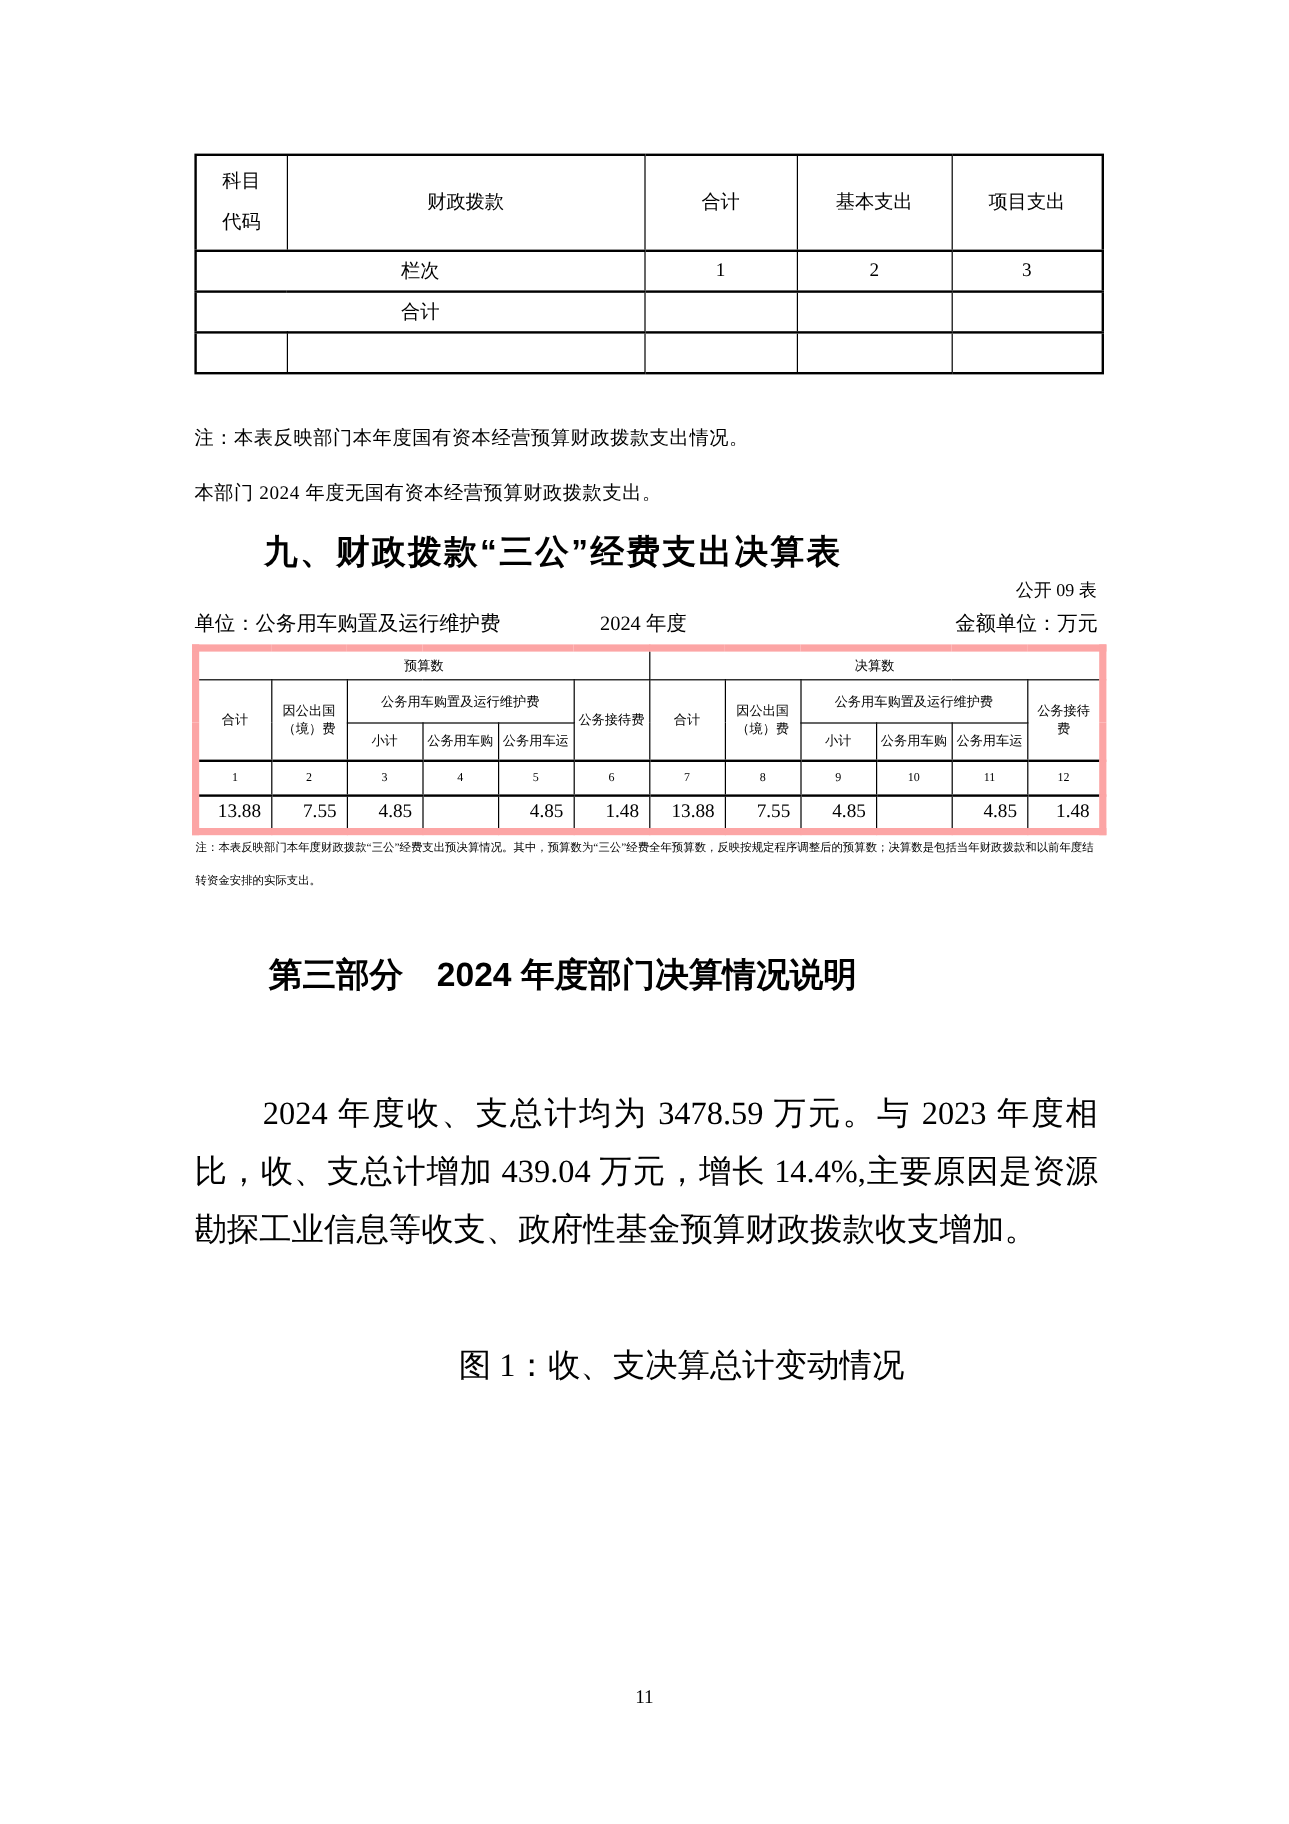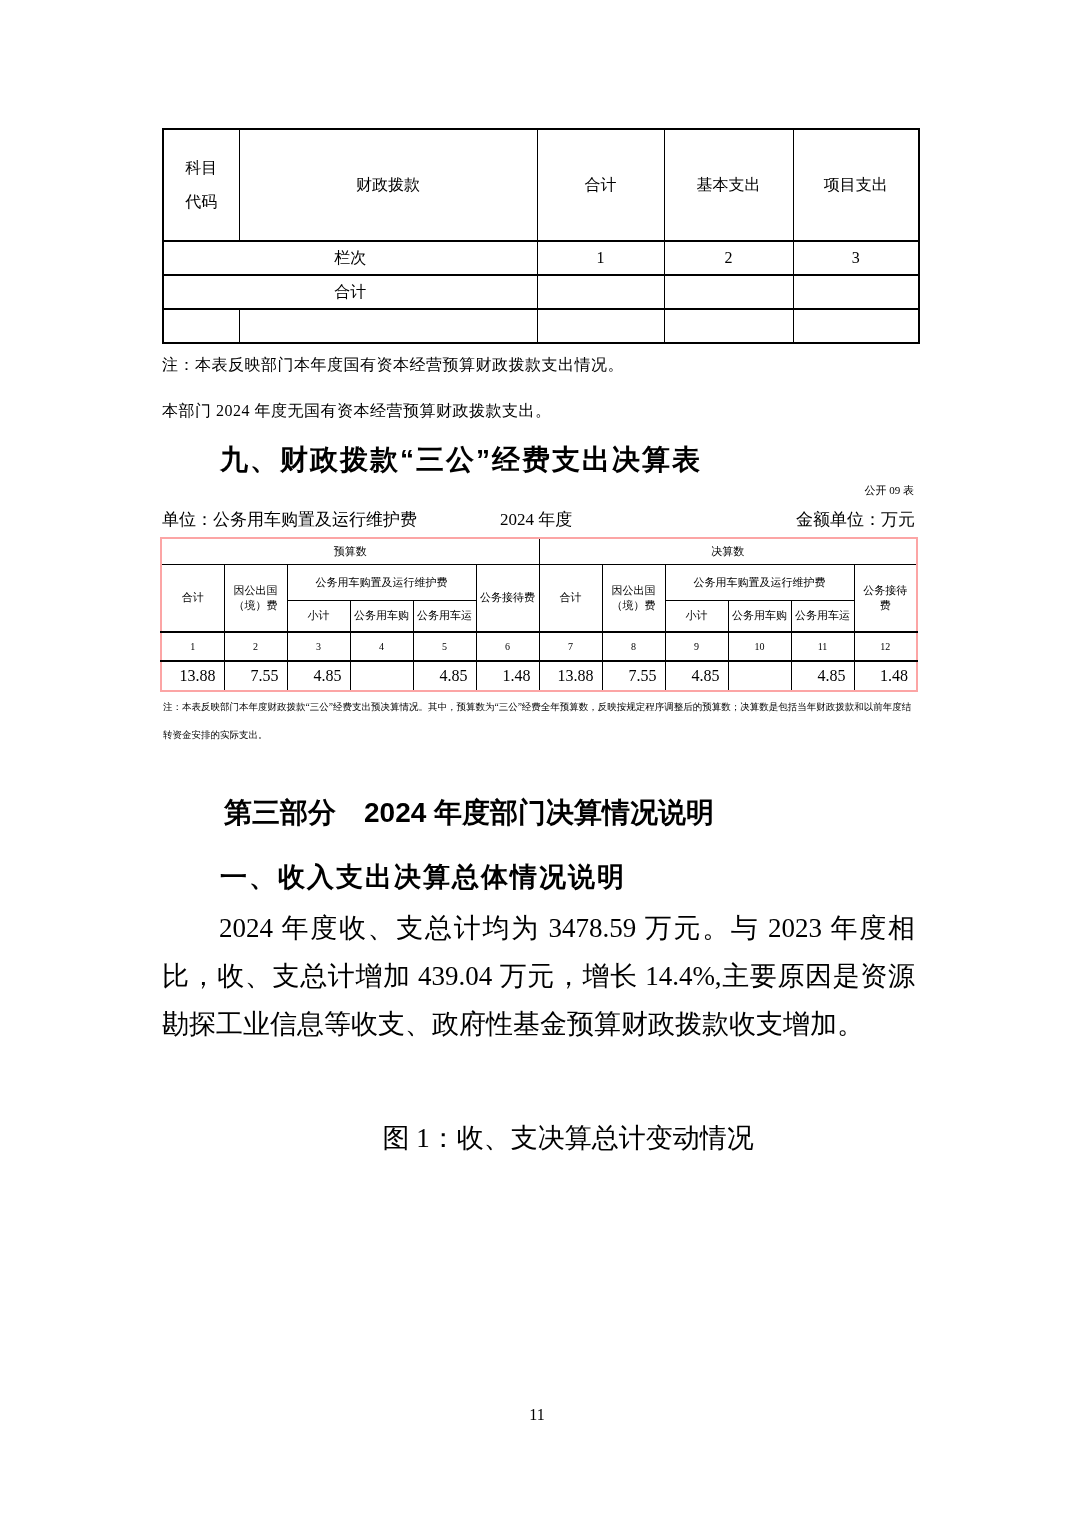--- a/index.html
+++ b/index.html
@@ -7,36 +7,36 @@
   .page {
     position:relative; width:1074px; height:1520px; background:#fff; color:#000;
     font-family:"Liberation Serif","DejaVu Serif",serif; overflow:hidden;
   }
   table { border-collapse:collapse; table-layout:fixed; }
 
   
   .t1 { position:absolute; left:162px; top:128px; width:756px; border:2px solid #000;
         text-align:center; font-size:16px; }
   .t1 td { border:1px solid #000; border-top-width:2px; border-bottom-width:2px; overflow:hidden; }
-  .t1 .hrow td { height:112px; line-height:2.1; padding:0 17px; }
+  .t1 .hrow td { height:80px; line-height:2.1; padding:0 17px; }
   .t1 .rrow td { height:34px; }
 
   .note-t1 { position:absolute; left:162px; top:355px; font-size:16px; letter-spacing:0.5px; }
   .stmt-t1 { position:absolute; left:162px; top:401px; font-size:16px; letter-spacing:0.5px; }
 
   .h9 { position:absolute; left:220px; top:441px; font-size:28px; font-weight:bold;
         letter-spacing:2px; font-family:"Liberation Sans","DejaVu Sans",sans-serif; }
-  .tag09 { position:absolute; right:160px; top:483px; font-size:11px; }
+  .tag09 { position:absolute; right:160px; top:483px; font-size:15px; }
   .unitline { position:absolute; left:162px; top:508px; width:753px; height:22px; font-size:17px; }
   .unitline .u-left  { position:absolute; left:0; }
   .unitline .u-mid   { position:absolute; left:338px; }
   .unitline .u-right { position:absolute; right:0; }
 
   
-  .t2 { position:absolute; left:160px; top:537px; width:756px; border:2px solid #fca5a5;
+  .t2 { position:absolute; left:160px; top:537px; width:756px; border:6px solid #fca5a5;
         font-size:11px; text-align:center; }
   .t2 td { border:1px solid #000; overflow:hidden; }
   .t2 .r1 td { height:26px; }
   .t2 .r2 td { height:36px; }
   .t2 .r3 td { height:32px; }
   .t2 .r4 td { height:29px; border-top-width:2px; border-bottom-width:2px; font-size:10px; }
   .t2 .r5 td { height:30px; font-size:16px; text-align:right; padding-right:8px; }
   .t2 .two-line div:first-child { }
 
   .note-t2 { position:absolute; left:163px; top:700px; width:756px; font-size:9.5px; }
@@ -184,18 +184,17 @@
       </tr>
     </tbody>
   </table>
 
   <div class="note-t2">
     <div>注：本表反映部门本年度财政拨款“三公”经费支出预决算情况。其中，预算数为“三公”经费全年预算数，反映按规定程序调整后的预算数；决算数是包括当年财政拨款和以前年度结</div>
     <div>转资金安排的实际支出。</div>
   </div>
 
   <div class="p3title">第三部分　2024 年度部门决算情况说明</div>
-  <div class="s1title">一、收入支出决算总体情况说明</div>
   <div class="para">2024 年度收、支总计均为 3478.59 万元。与 2023 年度相比，收、支总计增加 439.04 万元，增长 14.4%,主要原因是资源勘探工业信息等收支、政府性基金预算财政拨款收支增加。</div>
   <div class="figcap">图 1：收、支决算总计变动情况</div>
 
   <div class="pageno">11</div>
 </div>
 
 </body></html>

